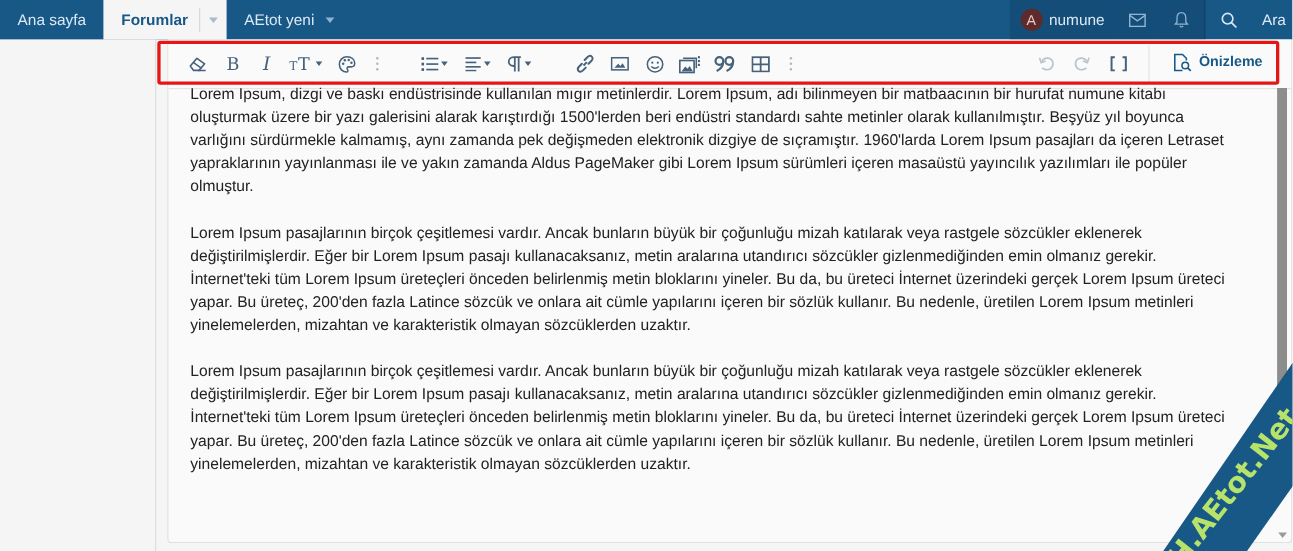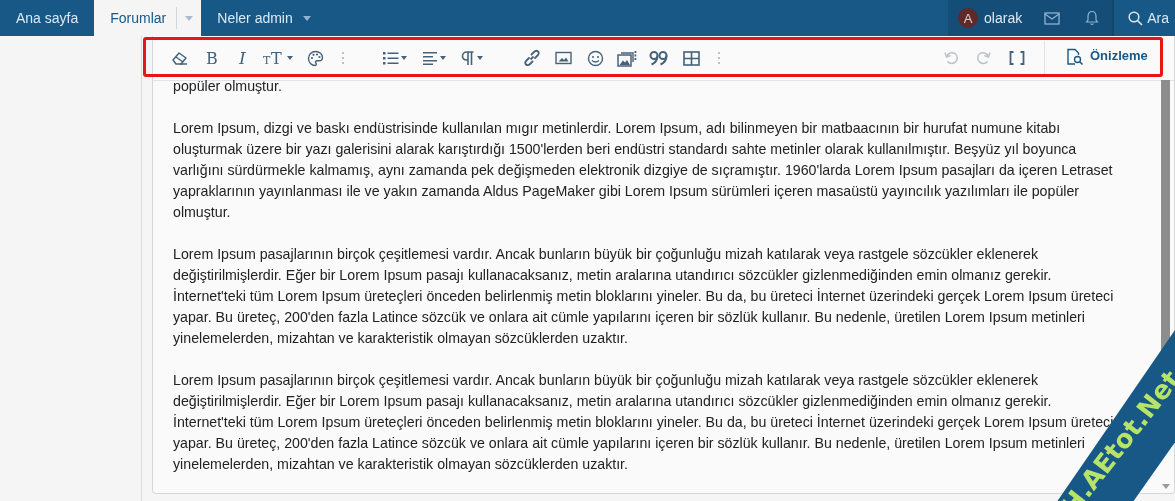--- a/index.html
+++ b/index.html
@@ -1,27 +1,27 @@
 <!DOCTYPE html>
 <html><head>
 <meta charset="utf-8">
 <style>
   html,body{margin:0;padding:0;}
   body{width:1175px;height:501px;overflow:hidden;background:#f5f5f5;font-family:"Liberation Sans","DejaVu Sans",sans-serif;position:relative;}
   .topnav{position:absolute;left:0;top:0;width:1175px;height:36px;background:#185886;display:flex;align-items:stretch;}
   .nav-item{display:flex;align-items:center;padding:0 16px;color:#dbe9f5;font-size:14px;cursor:pointer;}
   .nav-item .caret{display:inline-block;width:0;height:0;border-left:4px solid transparent;border-right:4px solid transparent;border-top:5px solid #8fb3d3;margin-left:10px;}
-  .nav-item.active{background:#f5f5f5;color:#185886;font-weight:normal;padding-right:8px;}
+  .nav-item.active{background:#f5f5f5;color:#185886;font-weight:bold;padding-right:8px;}
   .nav-item.active .sep{width:1px;height:22px;background:#cfd8e0;margin:0 8px 0 10px;}
   .nav-item.active .caret{border-top-color:#a9bccd;margin-left:0;}
   .nav-right{margin-left:auto;display:flex;align-items:stretch;}
   .nav-user{display:flex;align-items:center;padding:0 10px;background:#144d77;color:#dbe9f5;font-size:14px;gap:6px;}
   .avatar{width:20px;height:20px;border-radius:50%;background:#5e2a2a;color:#e9c9c9;font-size:13px;display:flex;align-items:center;justify-content:center;}
   .nav-icon{display:flex;align-items:center;justify-content:center;width:40px;background:#144d77;}
-  .nav-search{display:flex;align-items:center;gap:4px;padding:0 6px 0 14px;color:#dbe9f5;font-size:14px;border-left:2px solid #12466c;}
+  .nav-search{display:flex;align-items:center;gap:22px;padding:0 6px 0 14px;color:#dbe9f5;font-size:14px;border-left:2px solid #12466c;}
   .leftpane{position:absolute;left:0;top:36px;width:141px;height:465px;background:#f5f5f5;border-right:1px solid #dcdcdc;}
   .editor{position:absolute;left:152px;top:36px;width:1021px;height:457px;background:#fafafa;border:1px solid #d8d8d8;border-top:none;border-radius:0 0 4px 4px;overflow:hidden;}
   .toolbar{position:absolute;left:0;top:0;width:1021px;height:44px;background:#fafafa;border-bottom:1px solid #e3e3e3;}
   .tb{position:absolute;top:12px;height:20px;display:flex;align-items:center;justify-content:center;color:#46627b;cursor:pointer;}
   .tb svg{display:block;}
   .tb .dd{display:inline-block;width:0;height:0;border-left:3px solid transparent;border-right:3px solid transparent;border-top:4px solid #46627b;margin-left:2px;}
   .tb.disabled{color:#b8c3cc;}
   .tb-sep{position:absolute;left:891px;top:5px;width:1px;height:34px;background:#e3e3e3;}
   .preview{position:absolute;left:913px;top:12px;display:flex;gap:6px;color:#185886;font-weight:bold;font-size:13px;cursor:pointer;}
   .highlight{position:absolute;left:143px;top:37px;width:1020px;height:40px;border:3px solid #e51616;border-radius:3px;box-sizing:border-box;pointer-events:none;}
@@ -38,28 +38,28 @@
 <div class="topnav">
   <div class="nav-item">
       <span>Ana sayfa</span>
     </div>
   <div class="nav-item active">
     <span>Forumlar</span>
     <span class="sep"></span>
     <span class="caret"></span>
   </div>
   <div class="nav-item">
-      <span>Neler admin</span>
+      <span>AEtot yeni</span>
       <span class="caret"></span>
     </div>
 
   <div class="nav-right">
     <div class="nav-user">
       <span class="avatar">A</span>
-      <span>olarak</span>
+      <span>numune</span>
     </div>
     <div class="nav-icon">
       <svg width="16" height="13" viewBox="0 0 16 13">
           <rect x="1" y="1" width="14" height="11" fill="none" stroke="#8fb3d3" stroke-width="1.3"></rect>
           <path d="M1 2 L8 7 L15 2" fill="none" stroke="#8fb3d3" stroke-width="1.3"></path>
         </svg>
     </div>
     <div class="nav-icon">
       <svg width="14" height="16" viewBox="0 0 14 16">
           <path d="M7 1.5 C4 1.5 3 4 3 6.5 L3 10 L1.5 12 L12.5 12 L11 10 L11 6.5 C11 4 10 1.5 7 1.5 Z" fill="none" stroke="#8fb3d3" stroke-width="1.2"></path>
@@ -222,21 +222,20 @@
       <svg width="18" height="18" viewBox="0 0 18 18">
           <path d="M9 16 L2 16 L2 1.5 L9 1.5 L12.5 5 L12.5 7" fill="none" stroke="#185886" stroke-width="1.4"></path>
           <circle cx="11.5" cy="11.5" r="3" fill="none" stroke="#185886" stroke-width="1.4"></circle>
           <line x1="13.7" y1="13.7" x2="16.5" y2="16.5" stroke="#185886" stroke-width="1.6"></line>
         </svg>
       <span>Önizleme</span>
     </div>
   </div>
 
   <div class="content">
-    <p>popüler olmuştur.</p>
     <p>Lorem Ipsum, dizgi ve baskı endüstrisinde kullanılan mıgır metinlerdir. Lorem Ipsum, adı bilinmeyen bir matbaacının bir hurufat numune kitabı oluşturmak üzere bir yazı galerisini alarak karıştırdığı 1500'lerden beri endüstri standardı sahte metinler olarak kullanılmıştır. Beşyüz yıl boyunca varlığını sürdürmekle kalmamış, aynı zamanda pek değişmeden elektronik dizgiye de sıçramıştır. 1960'larda Lorem Ipsum pasajları da içeren Letraset yapraklarının yayınlanması ile ve yakın zamanda Aldus PageMaker gibi Lorem Ipsum sürümleri içeren masaüstü yayıncılık yazılımları ile popüler olmuştur.</p>
     <p>Lorem Ipsum pasajlarının birçok çeşitlemesi vardır. Ancak bunların büyük bir çoğunluğu mizah katılarak veya rastgele sözcükler eklenerek değiştirilmişlerdir. Eğer bir Lorem Ipsum pasajı kullanacaksanız, metin aralarına utandırıcı sözcükler gizlenmediğinden emin olmanız gerekir. İnternet'teki tüm Lorem Ipsum üreteçleri önceden belirlenmiş metin bloklarını yineler. Bu da, bu üreteci İnternet üzerindeki gerçek Lorem Ipsum üreteci yapar. Bu üreteç, 200'den fazla Latince sözcük ve onlara ait cümle yapılarını içeren bir sözlük kullanır. Bu nedenle, üretilen Lorem Ipsum metinleri yinelemelerden, mizahtan ve karakteristik olmayan sözcüklerden uzaktır.</p>
     <p>Lorem Ipsum pasajlarının birçok çeşitlemesi vardır. Ancak bunların büyük bir çoğunluğu mizah katılarak veya rastgele sözcükler eklenerek değiştirilmişlerdir. Eğer bir Lorem Ipsum pasajı kullanacaksanız, metin aralarına utandırıcı sözcükler gizlenmediğinden emin olmanız gerekir. İnternet'teki tüm Lorem Ipsum üreteçleri önceden belirlenmiş metin bloklarını yineler. Bu da, bu üreteci İnternet üzerindeki gerçek Lorem Ipsum üreteci yapar. Bu üreteç, 200'den fazla Latince sözcük ve onlara ait cümle yapılarını içeren bir sözlük kullanır. Bu nedenle, üretilen Lorem Ipsum metinleri yinelemelerden, mizahtan ve karakteristik olmayan sözcüklerden uzaktır.</p>
   </div>
 
   <div class="scrollbar">
     <div class="thumb"></div>
     <div class="scroll-down"></div>
   </div>
 </div>

